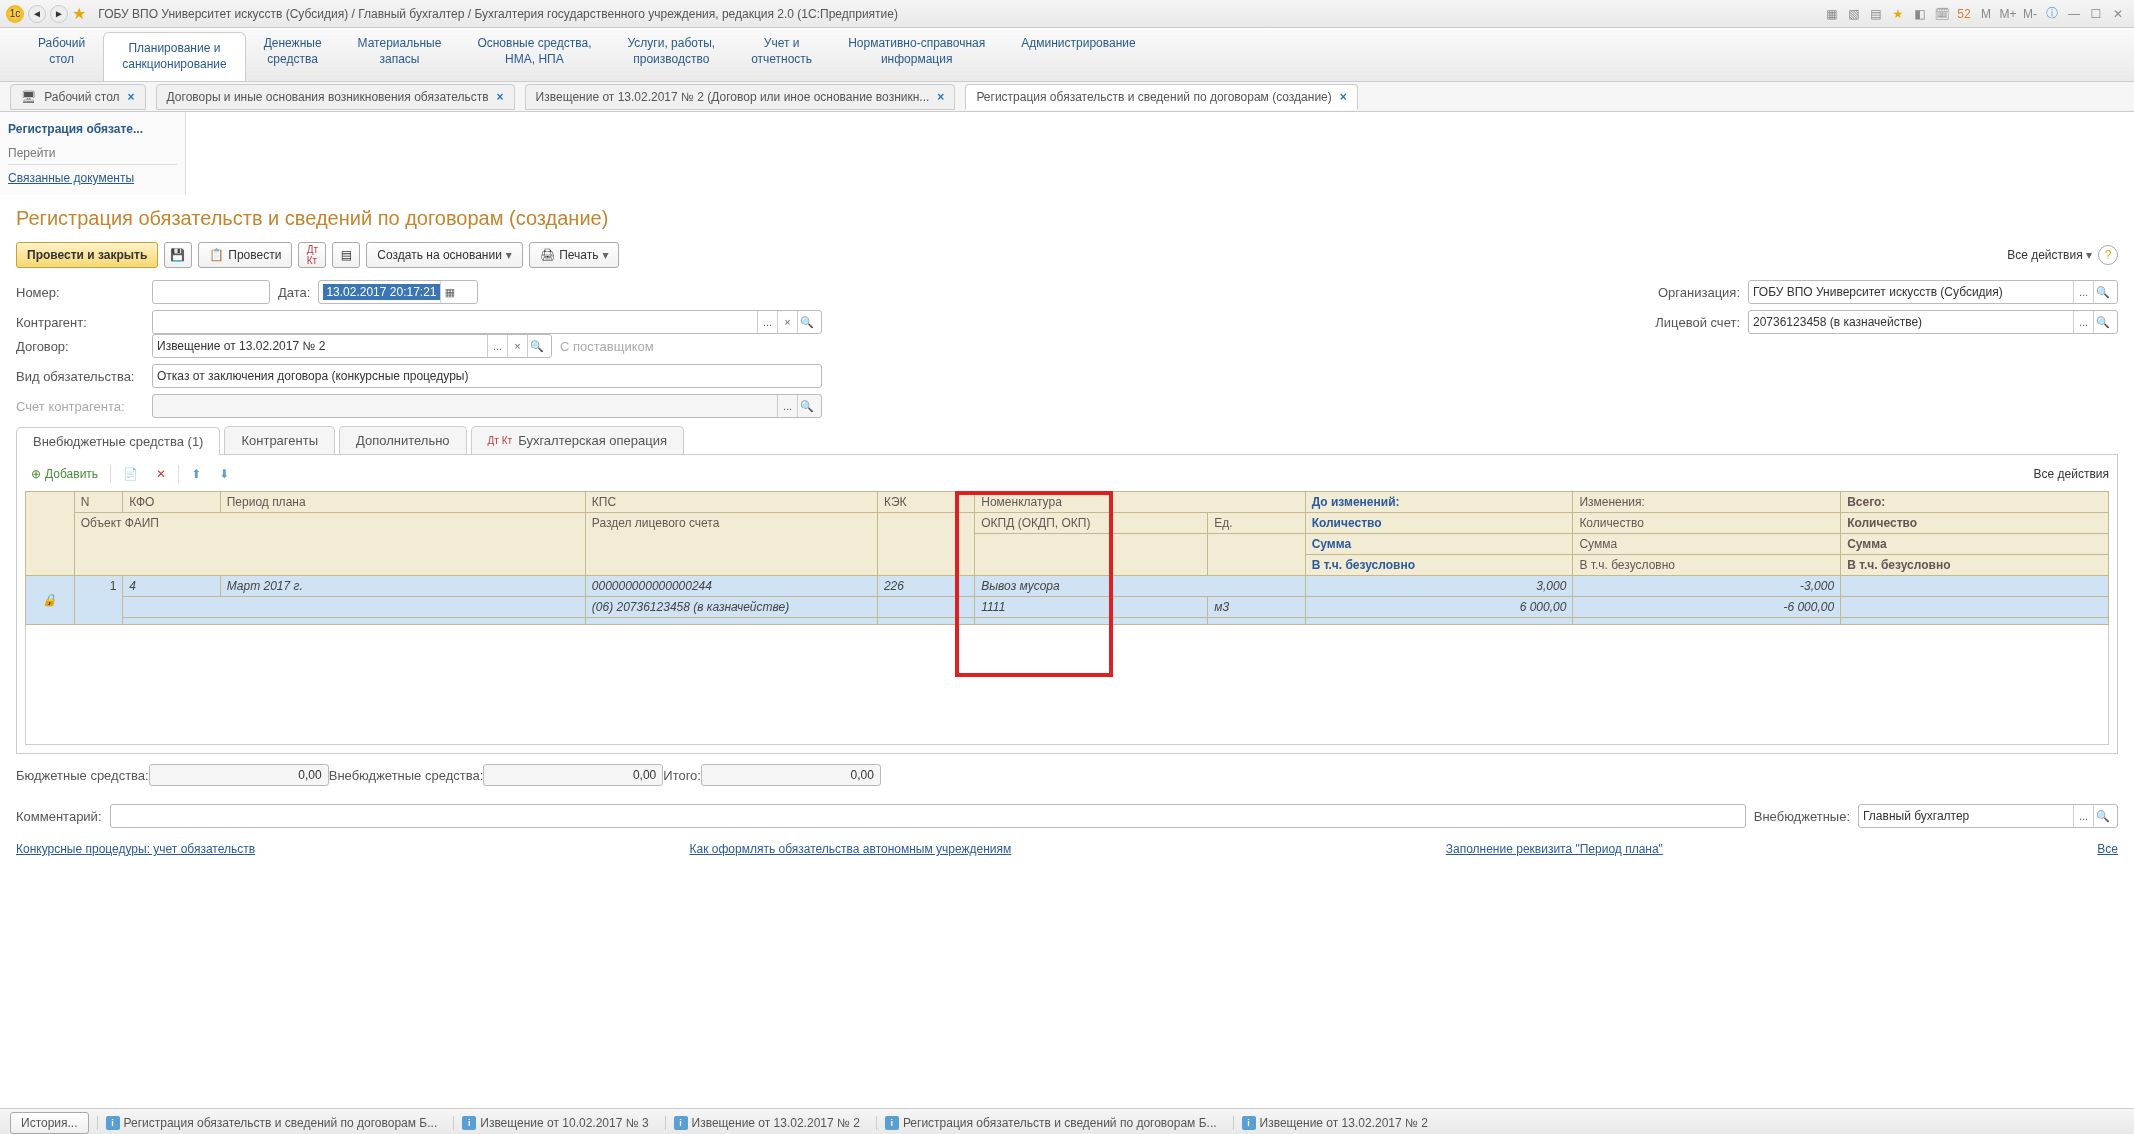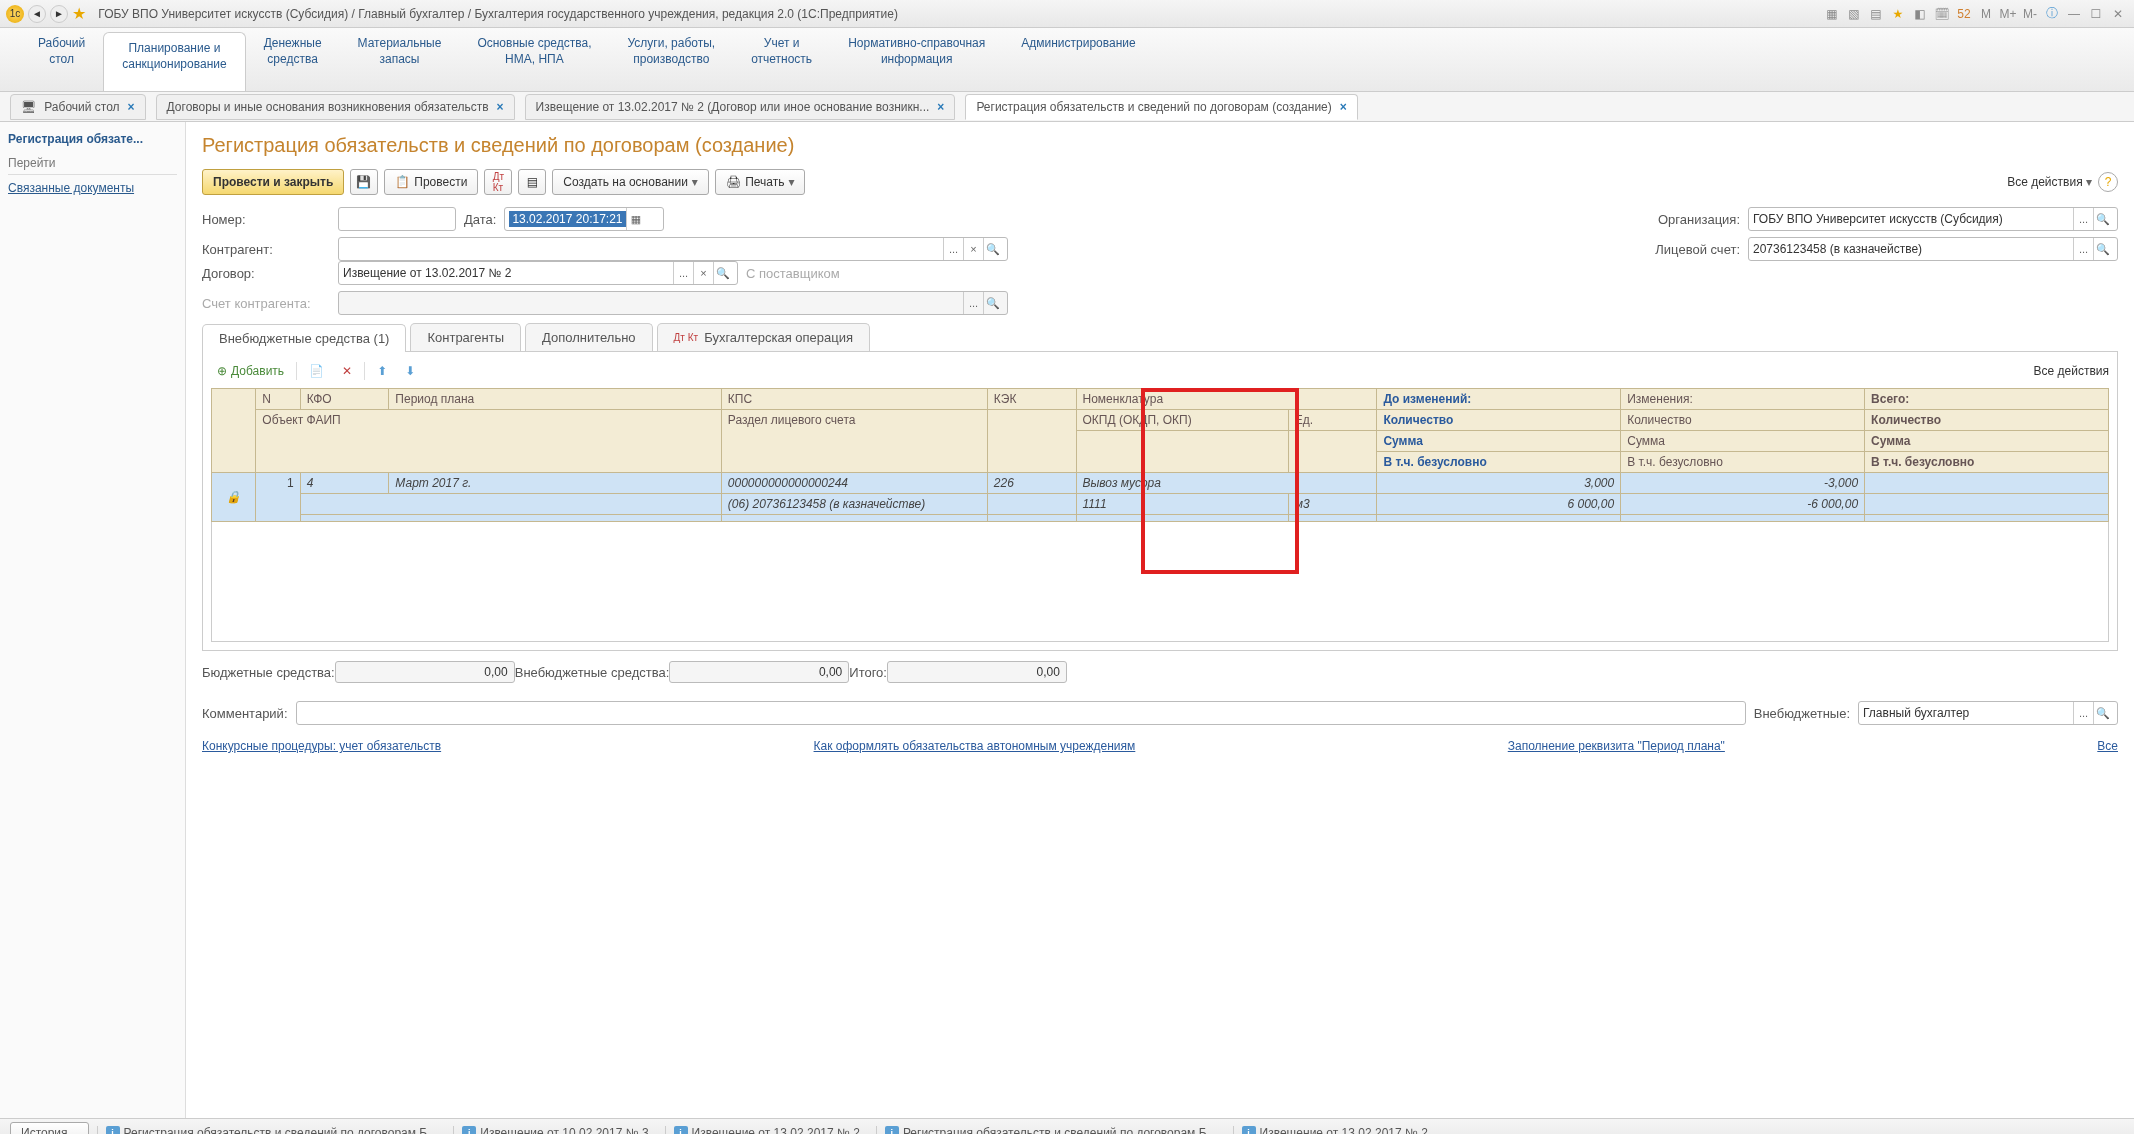--- a/index.html
+++ b/index.html
@@ -9,32 +9,32 @@
 .titlebar { height: 28px; background: linear-gradient(#f5f5f5,#e8e8e8); border-bottom: 1px solid #ccc; display: flex; align-items: center; padding: 0 6px; gap: 4px; }
 .tb-btn { width: 18px; height: 18px; border-radius: 50%; display: flex; align-items: center; justify-content: center; font-size: 10px; }
 .tb-yellow { background: radial-gradient(#ffd966,#e8a800); }
 .tb-back { background: #eee; border: 1px solid #ccc; }
 .tb-star { color: #e8a800; font-size: 16px; }
 .titlebar-text { margin-left: 8px; color: #555; }
 .titlebar-right { margin-left: auto; display: flex; gap: 2px; }
 .titlebar-right span { width: 20px; height: 20px; display: flex; align-items: center; justify-content: center; color: #888; font-size: 12px; cursor: pointer; }
 
 
-.section-bar { height: 64px; background: linear-gradient(#fafafa,#eaeaea); border-bottom: 1px solid #ccc; display: flex; padding: 0 20px; }
+.section-bar { height: 54px; background: linear-gradient(#fafafa,#eaeaea); border-bottom: 1px solid #ccc; display: flex; padding: 0 20px; }
 .section-tab { padding: 8px 18px 6px; text-align: center; color: #2a5a8d; font-size: 12px; cursor: pointer; line-height: 1.3; }
 .section-tab.active { background: #fff; border: 1px solid #ccc; border-bottom: none; border-radius: 6px 6px 0 0; margin-top: 4px; }
 
 
 .doctabs { height: 30px; background: #f5f5f5; border-bottom: 1px solid #ccc; display: flex; align-items: center; padding: 0 10px; gap: 10px; }
 .doctab { height: 26px; display: flex; align-items: center; padding: 0 10px; gap: 8px; background: #f0f0f0; border: 1px solid #ccc; border-radius: 4px 4px 0 0; color: #555; cursor: pointer; }
 .doctab.active { background: #fff; border-bottom: 1px solid #fff; }
 .doctab .close { color: #2a7ab8; font-weight: bold; cursor: pointer; }
 
 
-.main { display: flex; height: calc(100% - 28px - 52px - 30px - 28px); background: #fff; }
+.main { display: flex; height: calc(100% - 28px - 52px - 30px - 28px); background: #fff; flex-direction: column; }
 .leftpanel { width: 186px; border-right: 1px solid #ddd; padding: 10px 8px; background: #fafafa; }
 .leftpanel .lp-title { color: #2a5a8d; font-weight: bold; margin-bottom: 10px; }
 .leftpanel .lp-section { color: #777; border-bottom: 1px solid #ddd; padding-bottom: 4px; margin-bottom: 6px; }
 .leftpanel .lp-link { color: #2a5a8d; text-decoration: underline; cursor: pointer; }
 .content { flex: 1; padding: 12px 16px; overflow: auto; position: relative; }
 .page-title { color: #c5842e; font-size: 20px; margin-bottom: 12px; }
 
 
 .toolbar { display: flex; align-items: center; gap: 6px; margin-bottom: 12px; }
 .btn { height: 26px; padding: 0 10px; background: linear-gradient(#fff,#f0f0f0); border: 1px solid #aaa; border-radius: 3px; display: flex; align-items: center; gap: 4px; cursor: pointer; font-size: 12px; color: #333; }
@@ -256,20 +256,26 @@
       <span class="form-label" style="width:128px">Договор:</span>
       <div class="input" style="width:400px">
           <span style="flex:1">Извещение от 13.02.2017 № 2</span>
           <span class="input-btn">...</span>
           <span class="input-btn">×</span>
           <span class="input-btn">🔍</span>
         </div>
       <span class="form-label dim">С поставщиком</span>
     </div>
 
+    <div class="form-row">
+      <span class="form-label" style="width:128px">Вид обязательства:</span>
+      <div class="input" style="width:670px">
+          <span style="flex:1">Отказ от заключения договора (конкурсные процедуры)</span>
+        </div>
+    </div>
 
     <div class="form-row">
       <span class="form-label dim" style="width:128px">Счет контрагента:</span>
       <div class="input" style="width:670px;background:#f5f5f5">
           <input disabled="" style="flex: 1 1 0%; background: transparent;" value="">
           <span class="input-btn">...</span>
           <span class="input-btn">🔍</span>
         </div>
     </div>
 

